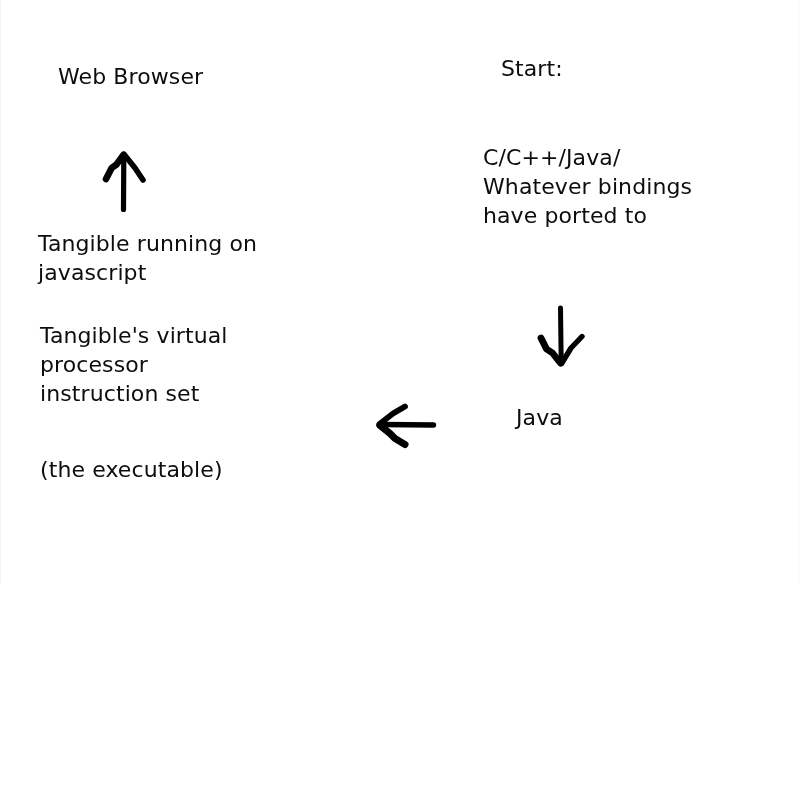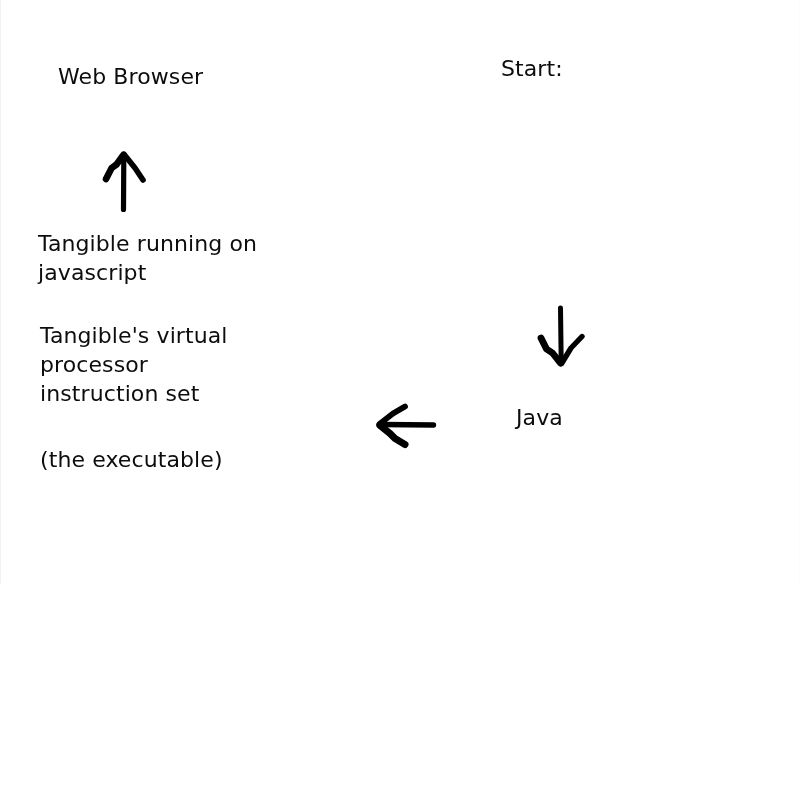--- a/index.html
+++ b/index.html
@@ -32,21 +32,21 @@
   }
   .arrow svg {
     display: block;
     overflow: visible;
   }
 
   
   #label-web-browser   { left: 57px;  top: 62px;  }
   #label-tangible-js   { left: 37px;  top: 229px; }
   #label-vpis          { left: 39px;  top: 321px; }
-  #label-executable    { left: 39px;  top: 445px; }
+  #label-executable    { left: 39px;  top: 455px; }
 
   
   #label-start         { left: 479px; top: 54px; margin-left: 21px;  }
   #label-bindings      { left: 482px; top: 143px; }
   #label-source-code   { left: 482px; top: 260px; }
   #label-clang         { left: 515px; top: 403px; }
 
   
   #arrow-up            { left: 96px;  top: 146px; }
   #arrow-down          { left: 532px; top: 303px; }
@@ -71,20 +71,23 @@
 javascript</div>
 
   <div class="node" id="label-vpis">Tangible's virtual
 processor
 instruction set</div>
 
   <div class="node" id="label-executable">(the executable)</div>
 
   <div class="node" id="label-start">Start:</div>
 
+  <div class="node" id="label-bindings">C/C++/Java/
+Whatever bindings
+have ported to</div>
 
 
   <div class="arrow" id="arrow-down">
     <svg width="64" height="68" viewBox="0 0 64 68" aria-hidden="true">
       <path d="M27.5 5.0 L28.2 58.5" stroke="#000" stroke-width="5.0" stroke-linecap="round" fill="none"></path>
       <path d="M28.6 60.5 L38.0 45.0 L49.0 33.5" stroke="#000" stroke-width="5.4" stroke-linecap="round" stroke-linejoin="round" fill="none"></path>
       <path d="M27.6 60.2 L19.5 50.0 L13.5 46.0 L8.0 35.0" stroke="#000" stroke-width="6.8" stroke-linecap="round" stroke-linejoin="round" fill="none"></path>
     </svg>
   </div>
 

